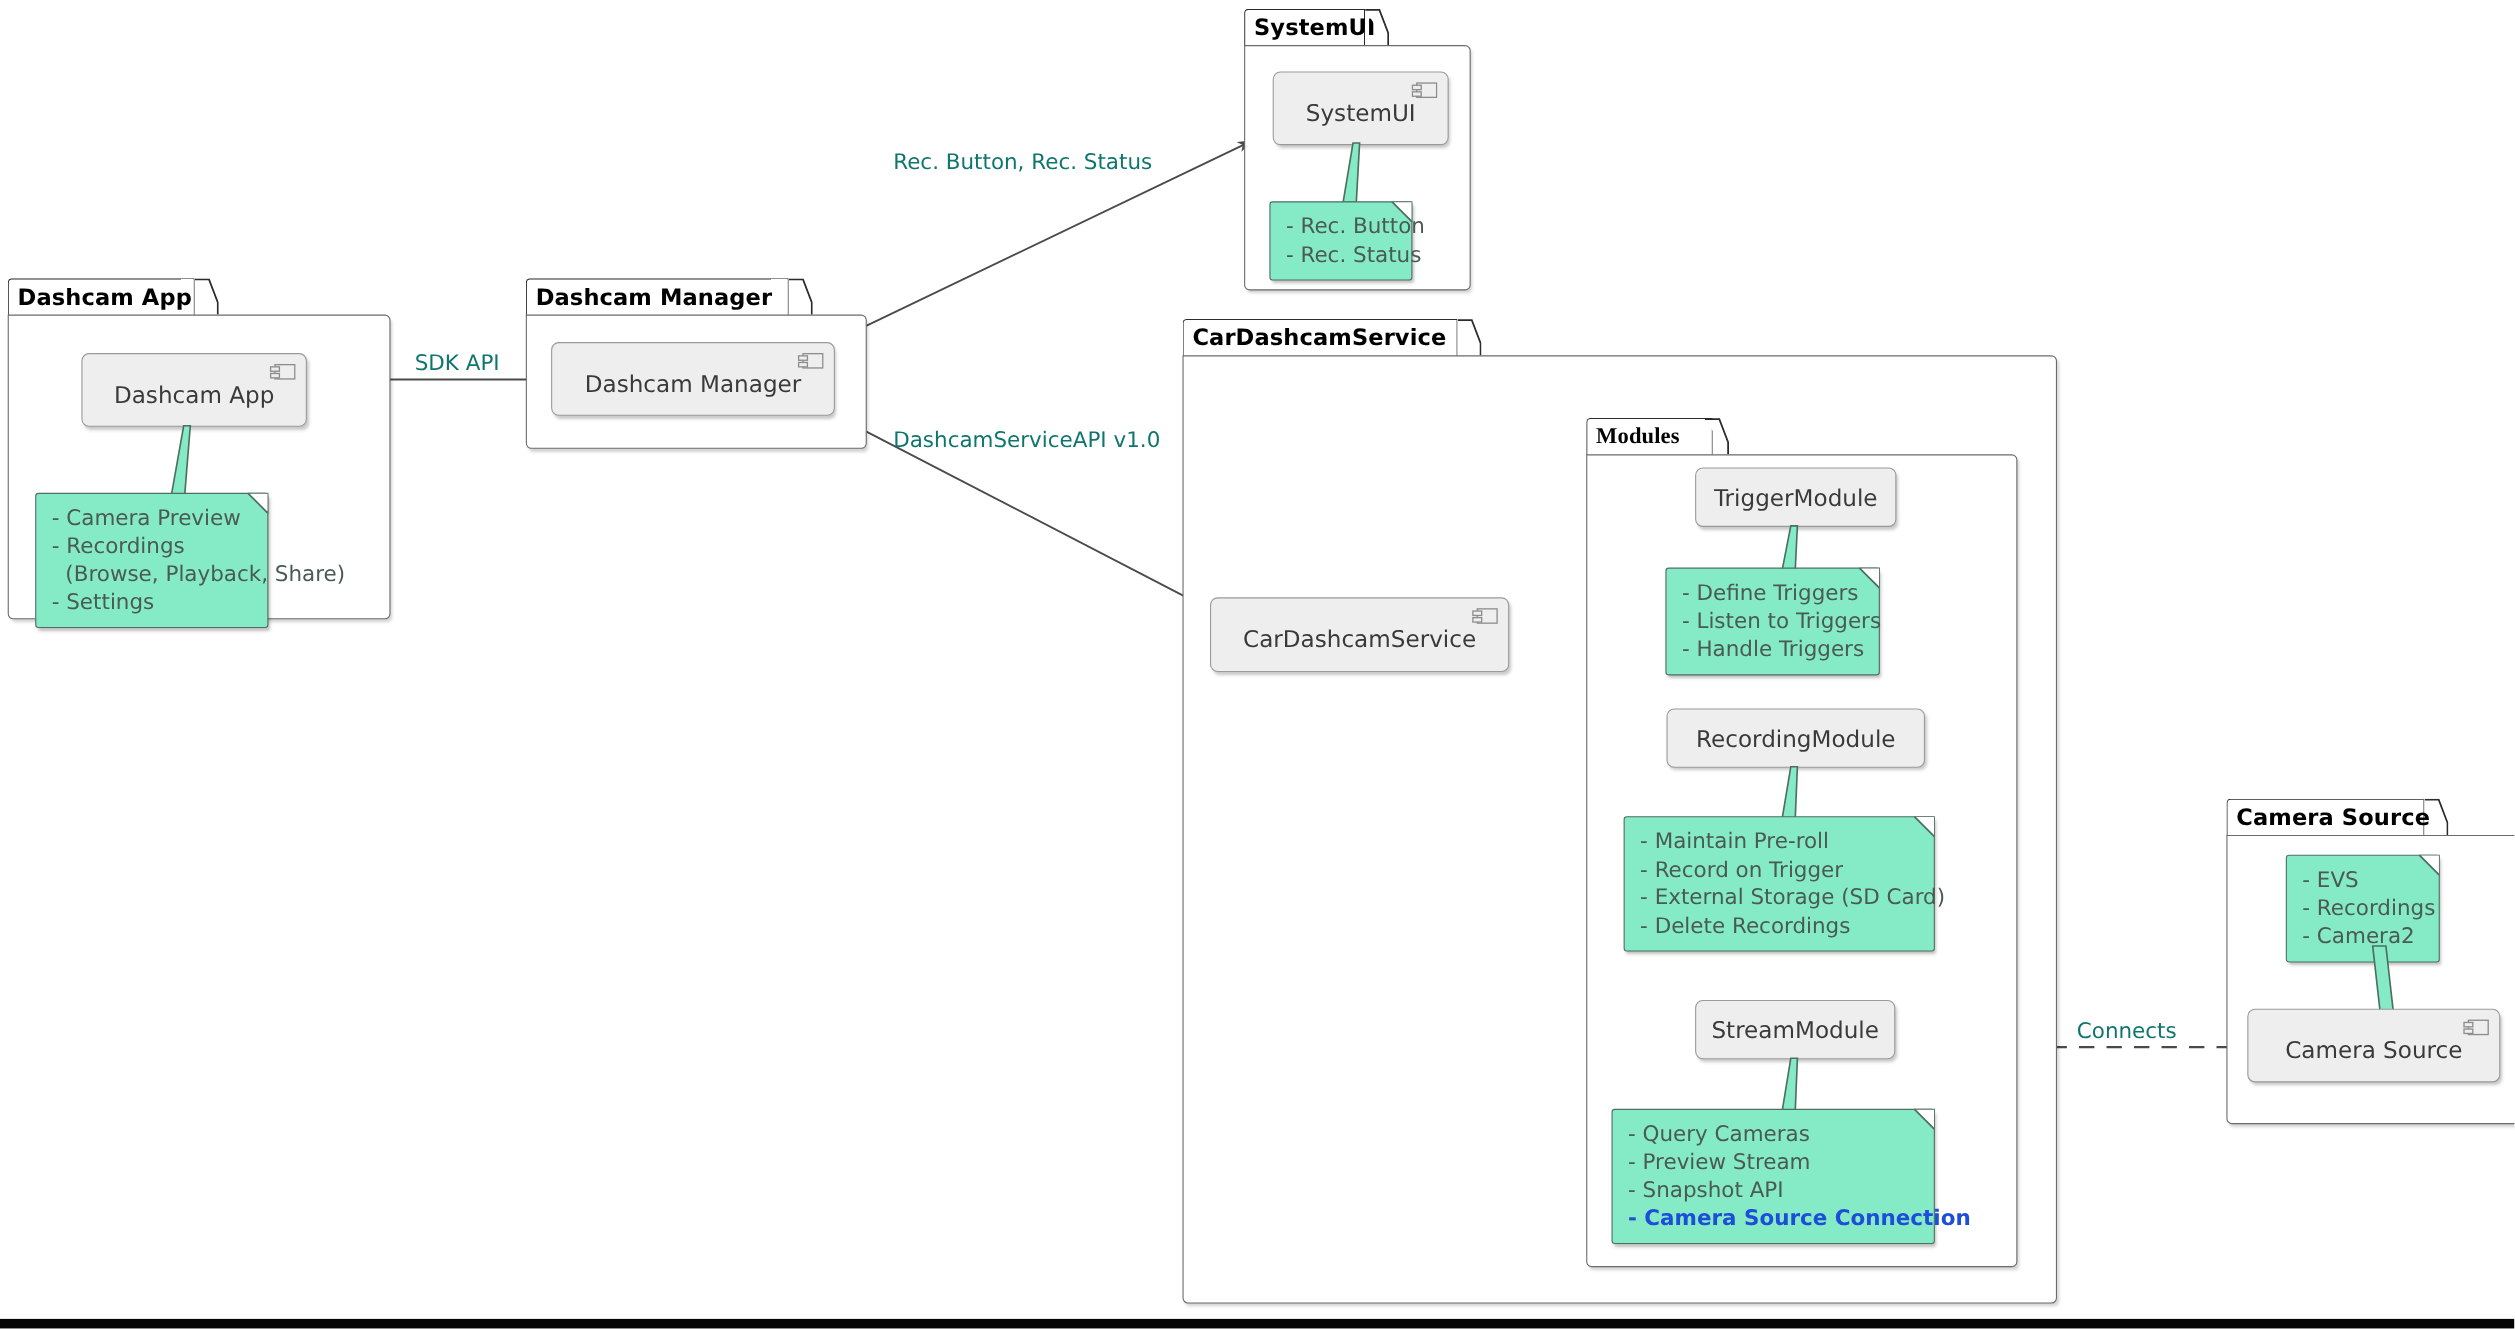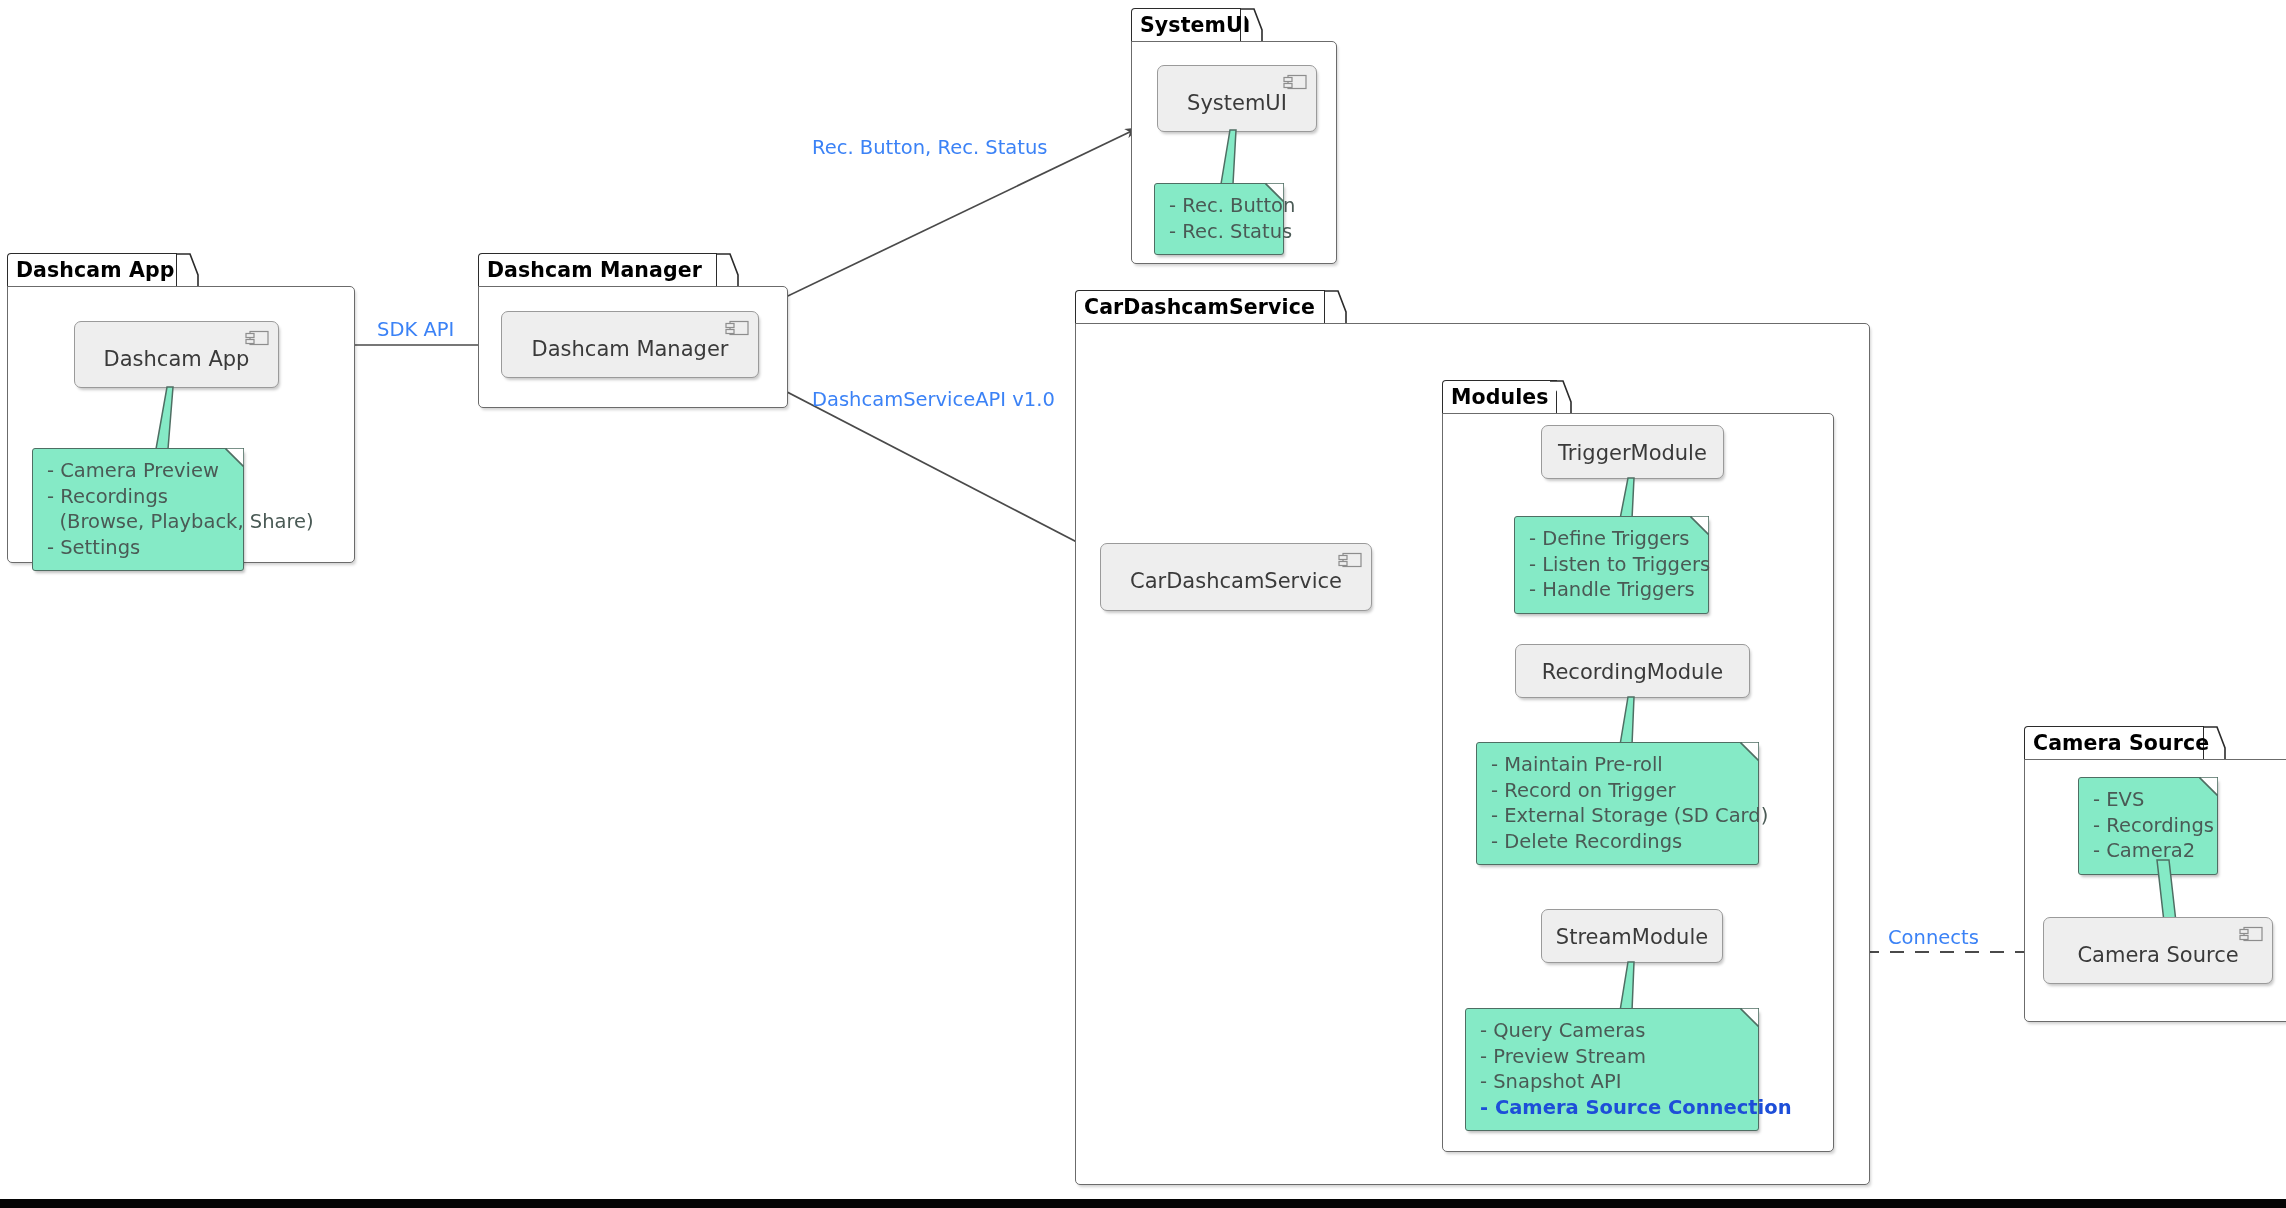--- a/index.html
+++ b/index.html
@@ -123,21 +123,21 @@
   }
   .note-line.bold {
     font-weight: bold;
     color: #1d4ed8;
   }
 
   
   .edge-label {
     position: absolute;
     font-size: 19.5px;
-    color: #3b82f6;
+    color: #0f766e;
     white-space: nowrap;
     line-height: 1;
   }
 
   .bottom-bar {
     position: absolute;
     left: 0;
     width: 2286px;
     background: #050505;
   }
@@ -287,21 +287,21 @@
       <div class="comp" style="left:24px; top:219px; width:272px; height:68px;">
         <span class="comp-label">CarDashcamService</span>
         <svg class="comp-icon" viewBox="0 0 24 17">
           <rect x="5" y="1.5" width="18" height="13" fill="#eeeeee" stroke="#8d8d8d" stroke-width="1.2"></rect>
           <rect x="1" y="3.5" width="8" height="4" fill="#eeeeee" stroke="#8d8d8d" stroke-width="1.2"></rect>
           <rect x="1" y="9.5" width="8" height="4" fill="#eeeeee" stroke="#8d8d8d" stroke-width="1.2"></rect>
         </svg>
       </div>
 
       <div class="pkg" style="left:366px; top:56px; width:392px; height:772px;">
-        <div class="pkg-tab" style="width:115px;">
+        <div class="pkg-tab" style="width:115px;font-family:Liberation Serif, serif;">
           <span class="pkg-title">Modules</span>
         </div>
         <div class="pkg-tab-skew" style="left:108px;">
           <svg width="22" height="34" viewBox="0 0 22 34">
             <path d="M0,1 L13,1 L21,22 L21,33" fill="#ffffff" stroke="#2b2b2b" stroke-width="1.6"></path>
           </svg>
         </div>
         <div class="pkg-body" style="top:33px; width:392px; height:739px;">
 
           <div class="comp" style="left:98px; top:11px; width:183px; height:54px;">

